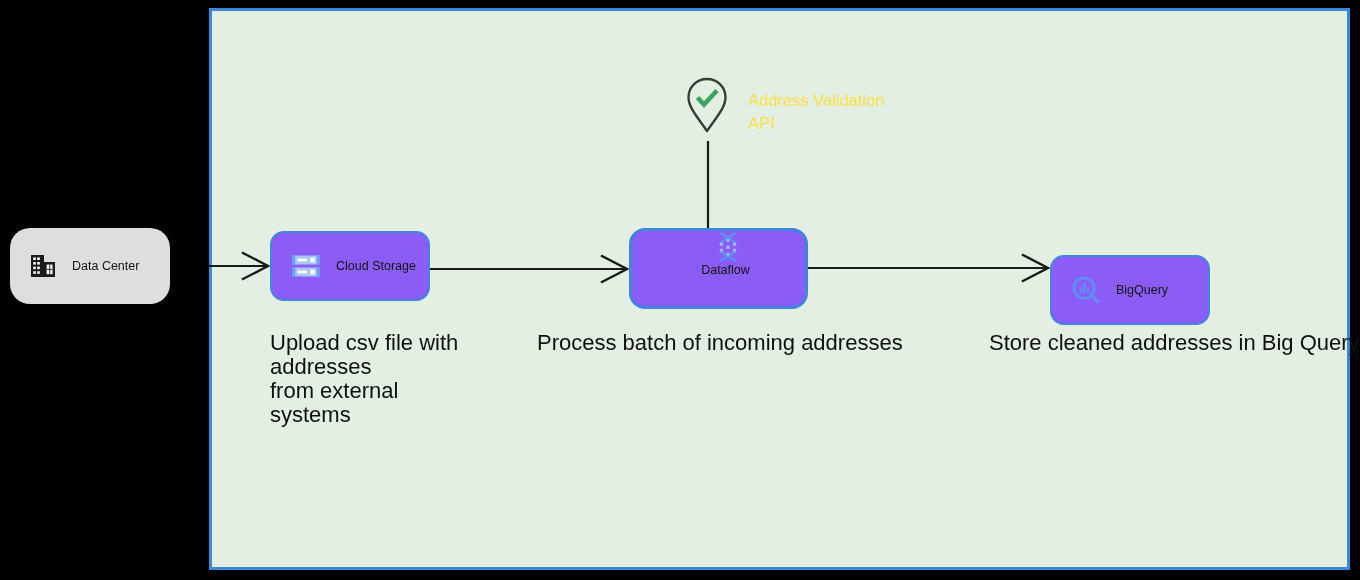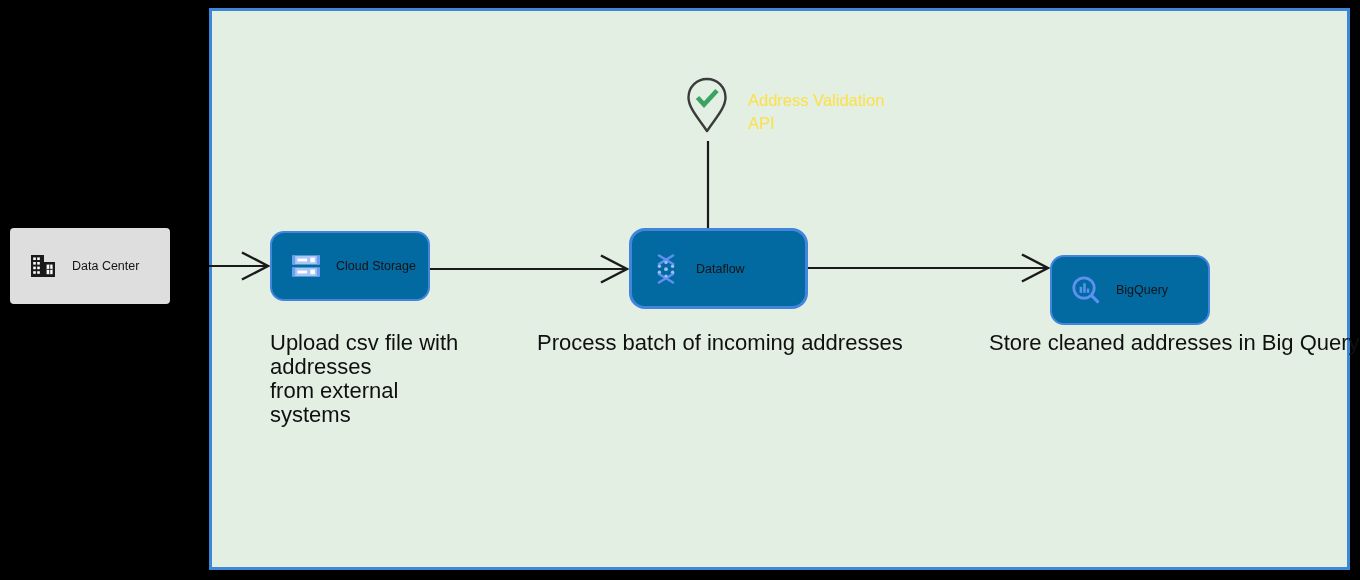--- a/index.html
+++ b/index.html
@@ -29,42 +29,42 @@
   }
 
   
   #datacenter {
     position: absolute;
     left: 10px;
     top: 228px;
     width: 160px;
     height: 76px;
     background: #dedede;
-    border-radius: 4px;
+    border-radius: 20px;
     display: flex;
     align-items: center;
     box-sizing: border-box;
   }
   #datacenter .dc-icon {
     margin-left: 18px;
     width: 30px;
     height: 30px;
     flex: none;
   }
   #datacenter .dc-label {
     margin-left: 14px;
     font-size: 12.5px;
     color: #141414;
     white-space: nowrap;
   }
 
   
   .node {
     position: absolute;
-    background: #0369a1;
+    background: #8b5cf6;
     border: 2px solid #4285dd;
     border-radius: 14px;
     display: flex;
     align-items: center;
     box-sizing: border-box;
   }
   .node.emphasis {
     border-width: 3px;
     border-radius: 16px;
   }
@@ -75,21 +75,21 @@
     flex: none;
   }
   .node .node-label {
     margin-left: 14px;
     font-size: 12.5px;
     color: #141414;
     white-space: nowrap;
   }
 
   #node-storage  { left: 270px;  top: 231px; width: 160px; height: 70px; }
-  #node-dataflow { left: 629px;  top: 228px; width: 179px; height: 81px; }
+  #node-dataflow { left: 629px;  top: 228px; width: 179px; height: 81px; flex-direction: column; }
   #node-bigquery { left: 1050px; top: 231px; width: 160px; height: 70px; margin-top: 24px; }
 
   
   .caption {
     position: absolute;
     font-size: 22px;
     line-height: 24px;
     color: #101010;
     white-space: pre-line;
   }

